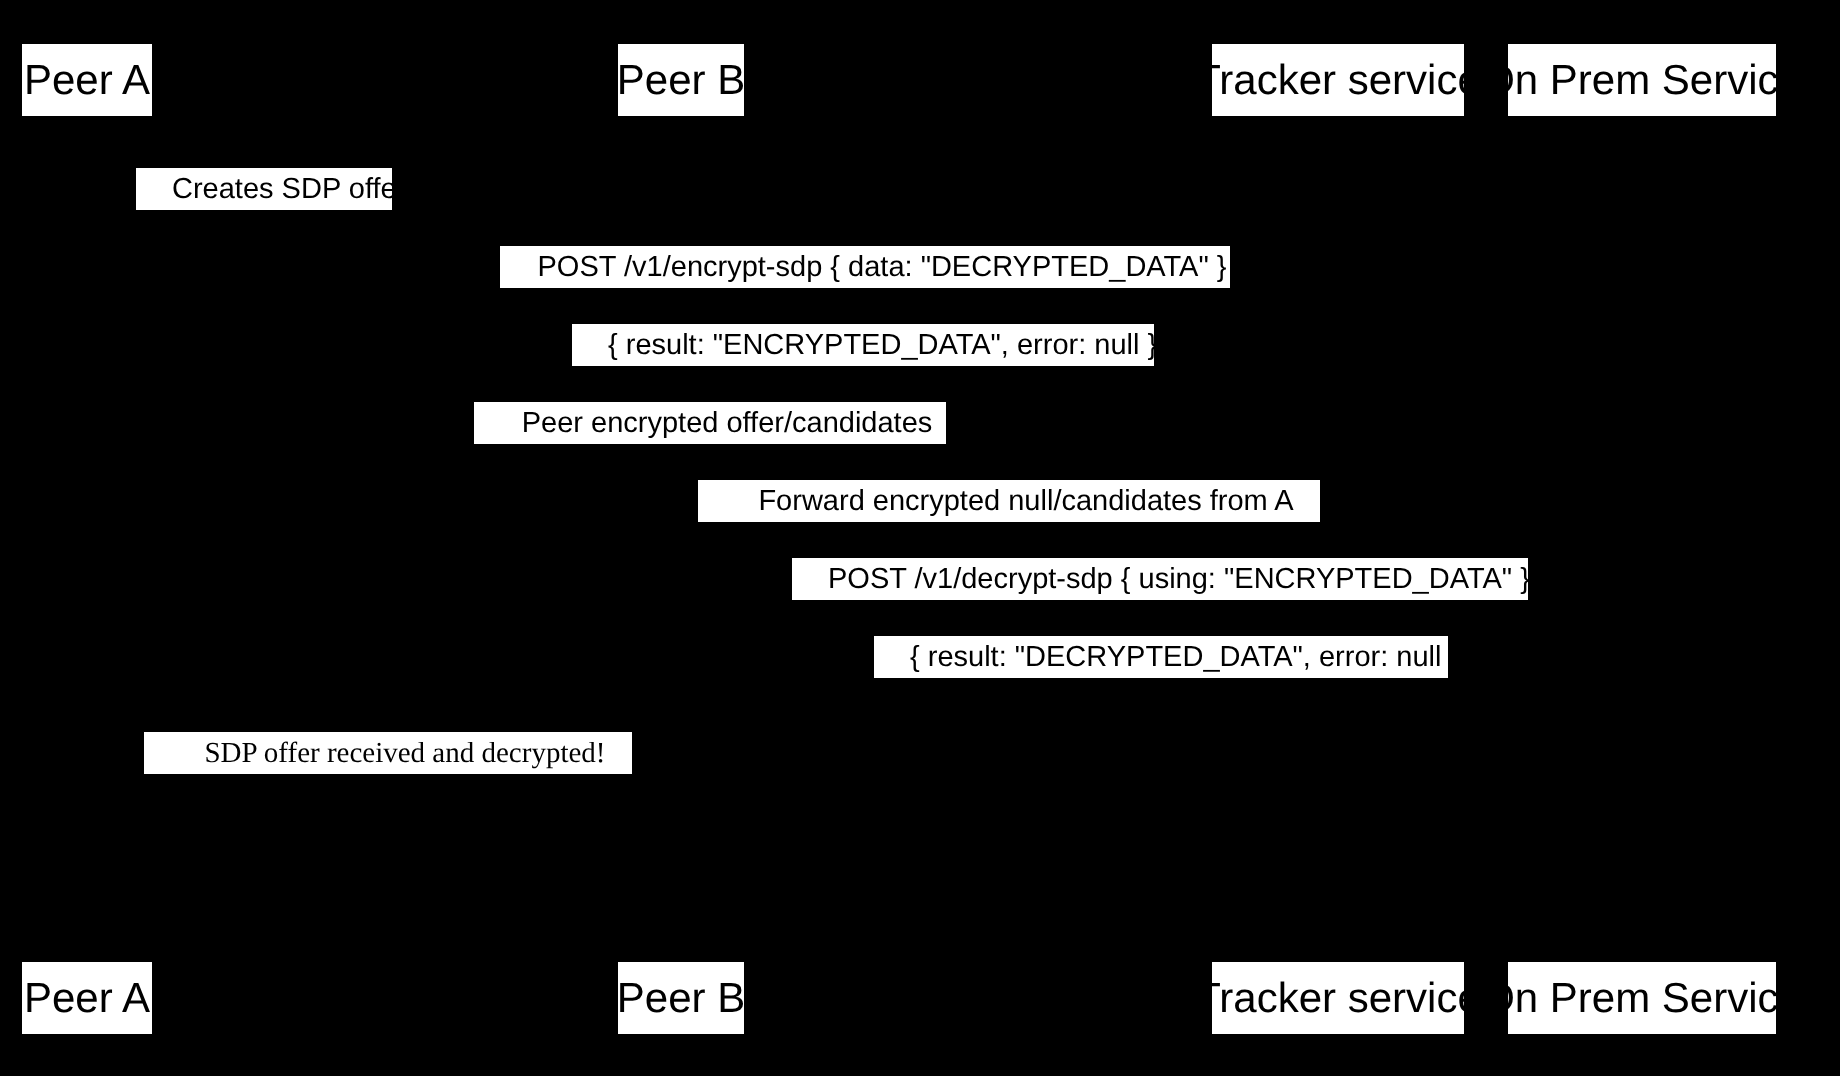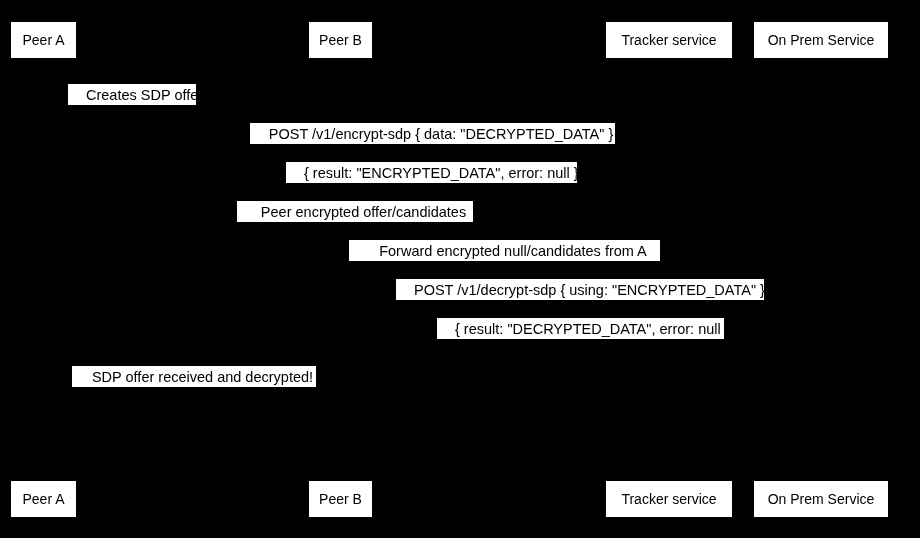--- a/index.html
+++ b/index.html
@@ -21,21 +21,21 @@
   }
   .lifeline-box {
     position: absolute;
     background: #ffffff;
     color: #000000;
     border: 1px solid #000000;
     box-sizing: border-box;
     display: flex;
     align-items: center;
     justify-content: center;
-    font-size: 14px;
+    font-size: 21px;
     line-height: 1;
     white-space: nowrap;
   }
   .lifeline-line {
     position: absolute;
     width: 1px;
     background: #000000;
   }
   .msg-label {
     position: absolute;
@@ -97,21 +97,21 @@
   </div>
 
   <div class="msg-label" style="left:396px; top:279px; width:368px; height:21px;">
     <span>POST /v1/decrypt-sdp { using: "ENCRYPTED_DATA" }</span>
   </div>
 
   <div class="msg-label" style="left:437px; top:318px; width:287px; height:21px;">
     <span>{ result: "DECRYPTED_DATA", error: null }</span>
   </div>
 
-  <div class="msg-label" style="left:72px; top:366px; width:244px; height:21px;">
+  <div class="msg-label" style="left:72px; top:366px; width:244px; height:21px;font-family:Liberation Serif, serif;">
     <span>SDP offer received and decrypted!</span>
   </div>
 
 
   <div class="lifeline-box" style="left:10px; top:480px; width:67px; height:38px;">
     <span>Peer A</span>
   </div>
   <div class="lifeline-box" style="left:308px; top:480px; width:65px; height:38px;">
     <span>Peer B</span>
   </div>

